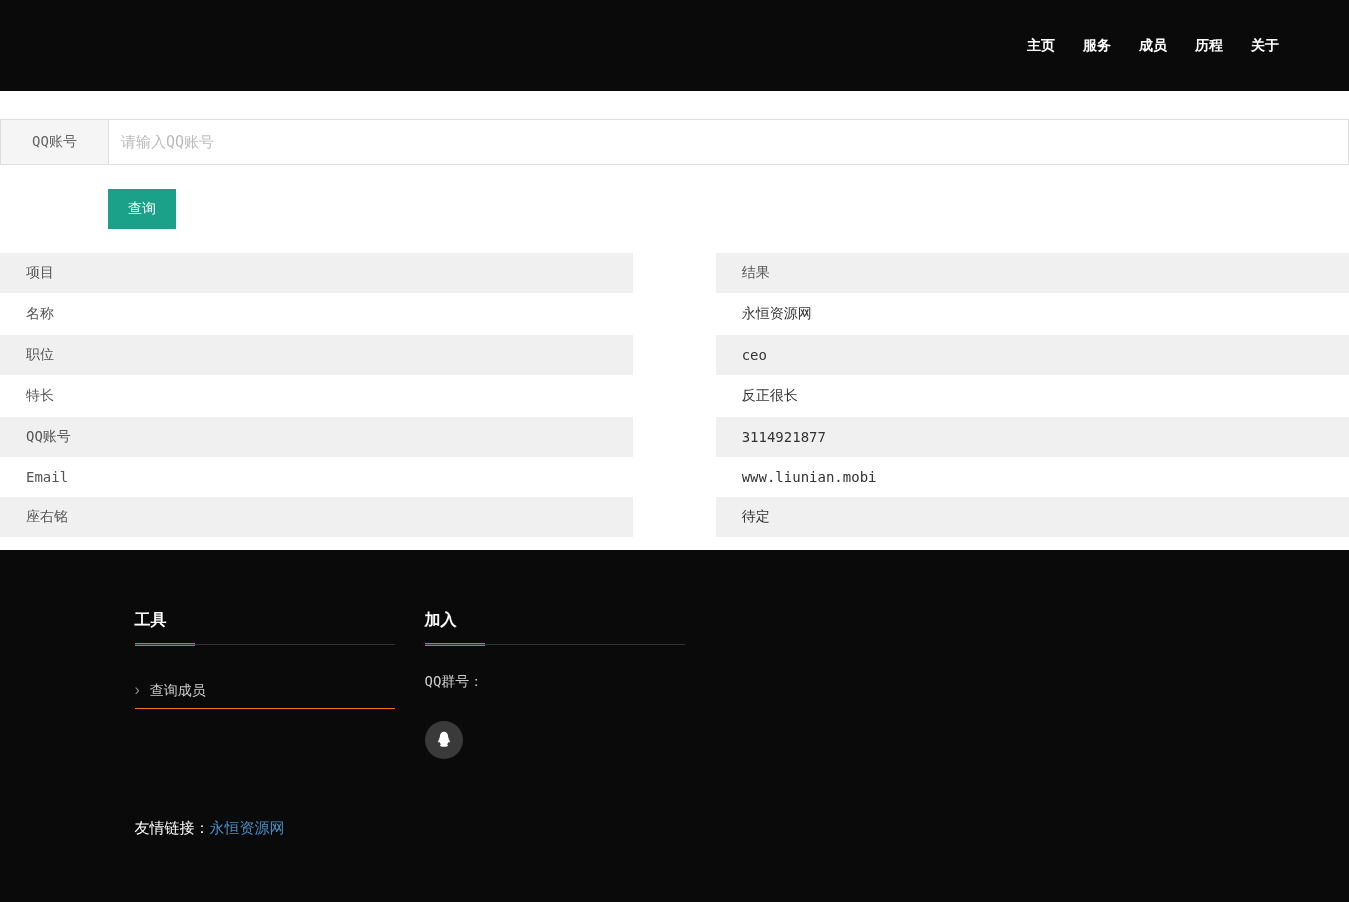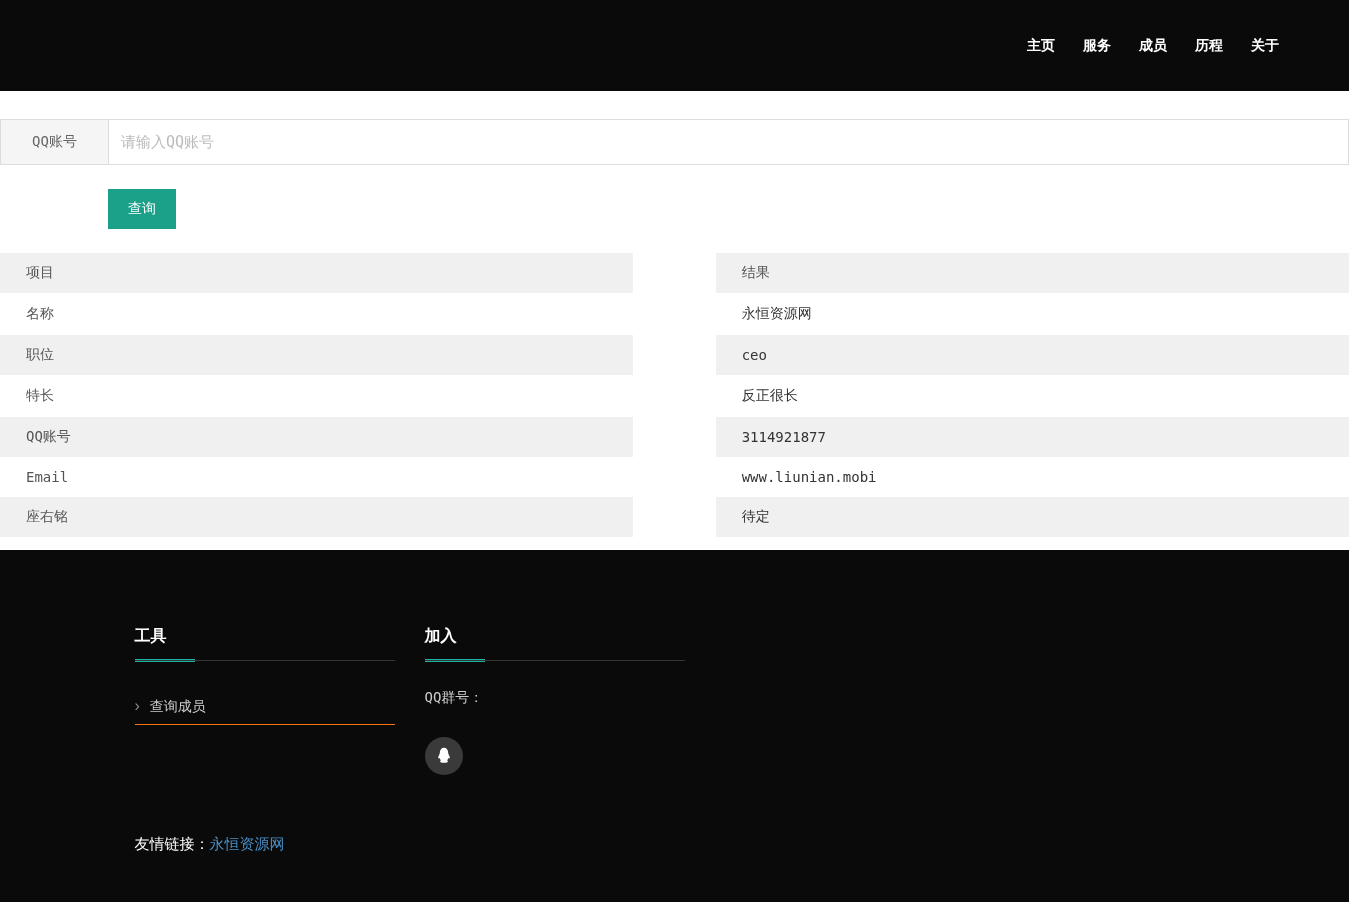--- a/index.html
+++ b/index.html
@@ -19,21 +19,21 @@
 
 .table { width: 100%; border-collapse: collapse; }
 .table th, .table td { padding: 11px 26px; text-align: left; font-weight: normal; color: #333; }
 .table th { color: #555; font-family: SimSun, monospace; width: 400px; }
 .table tr:nth-child(odd) { background: #f0f0f0; }
 .table tr:nth-child(even) { background: #fff; }
 .table tr { border-bottom: 1px solid #fff; }
 .col-gap { width: 3px; background: #fff; padding: 0; }
 
 .footer { background: #0a0a0a; padding: 60px 0 0; margin-top: 12px; }
-.footer-inner { max-width: 1110px; margin: 16px auto; display: flex; gap: 30px; padding: 0 15px; }
+.footer-inner { max-width: 1110px; margin: 0 auto; display: flex; gap: 30px; padding: 0 15px; }
 .footer-col { flex: 0 0 260px; }
 .footer-col h3 { color: #fff; font-size: 16px; font-weight: bold; padding-bottom: 14px; margin-bottom: 0; position: relative; }
 .footer-col h3::after { content: ''; position: absolute; left: 0; bottom: 0; width: 100%; height: 1px; background: #333; }
 .footer-col h3::before { content: ''; position: absolute; left: 0; bottom: -1px; width: 60px; height: 3px; background: #1cb5a3; }
 .footer-list { list-style: none; margin-top: 28px; }
 .footer-list li { padding: 8px 0; border-bottom: 1px solid #f97316; color: #ccc; }
 .footer-list li::before { content: '›'; margin-right: 10px; color: #888; font-size: 16px; }
 .footer-text { color: #ccc; margin-top: 28px; font-family: SimSun, monospace; }
 .qq-icon { width: 38px; height: 38px; border-radius: 50%; background: #3a3a3a; display: flex; align-items: center; justify-content: center; margin-top: 30px; cursor: pointer; }
 .qq-icon svg { width: 20px; height: 20px; }

